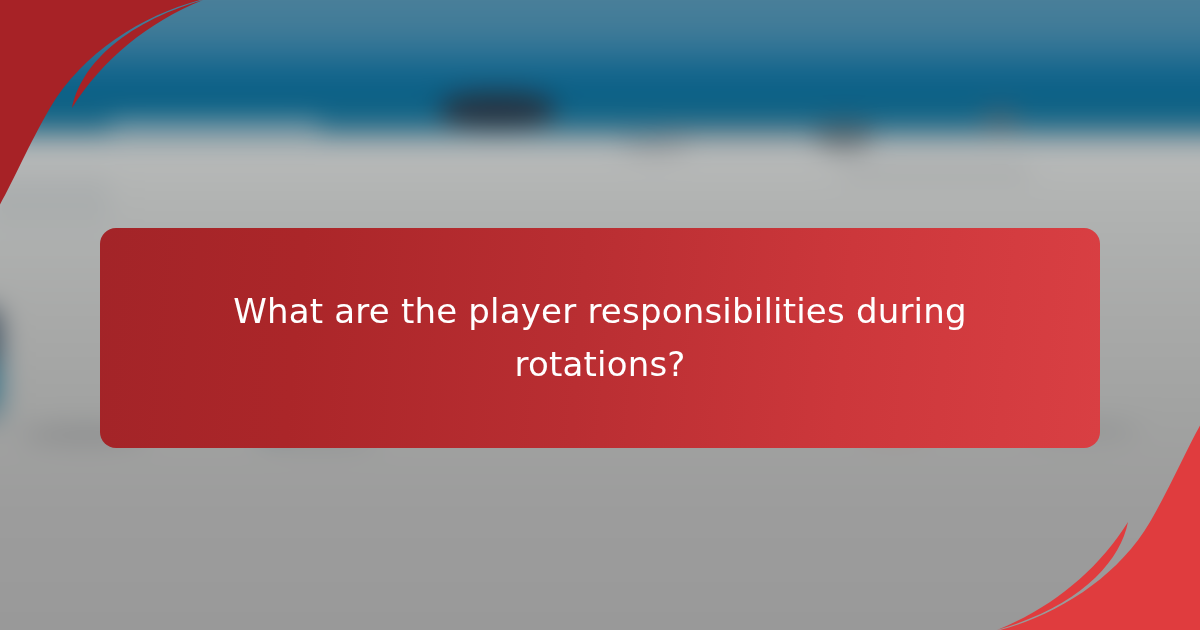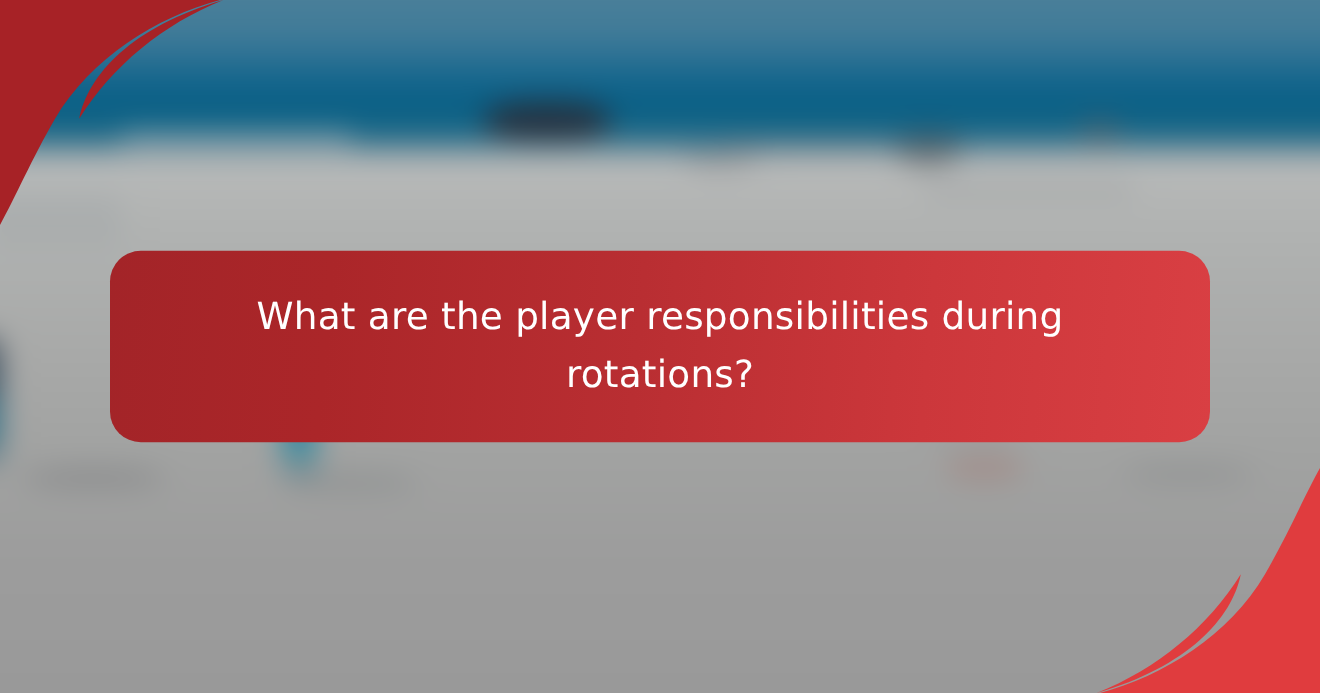--- a/index.html
+++ b/index.html
@@ -106,22 +106,22 @@
   }
   .swoosh-tl { left:-2px; top:-2px;  width:300px; height:210px; }
   .swoosh-br { right:-2px; bottom:-2px; width:300px; height:210px; }
 
   
   .question-banner {
     position:absolute;
     left:100px;
     top:228px;
     width:1000px;
-    height:174px;
-    border-radius:28px;
+    height:220px;
+    border-radius:16px;
     background:linear-gradient(95deg,
       #a32428 0%,
       #ab2629 20%,
       #b92e32 48%,
       #cc373b 74%,
       #d93f43 100%);
     display:flex;
     align-items:center;
     justify-content:center;
     padding:18px 54px;

